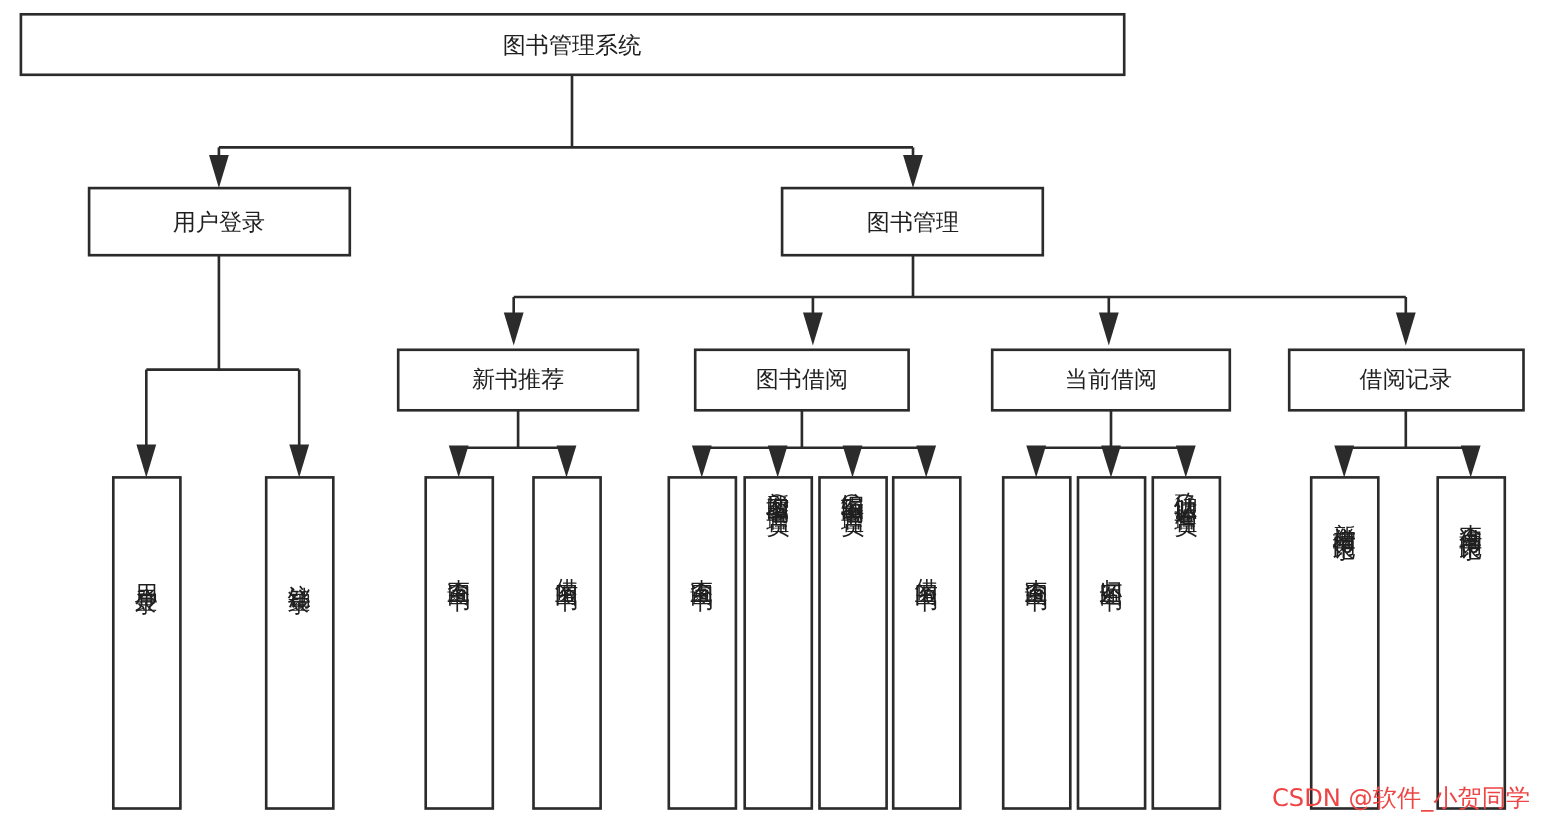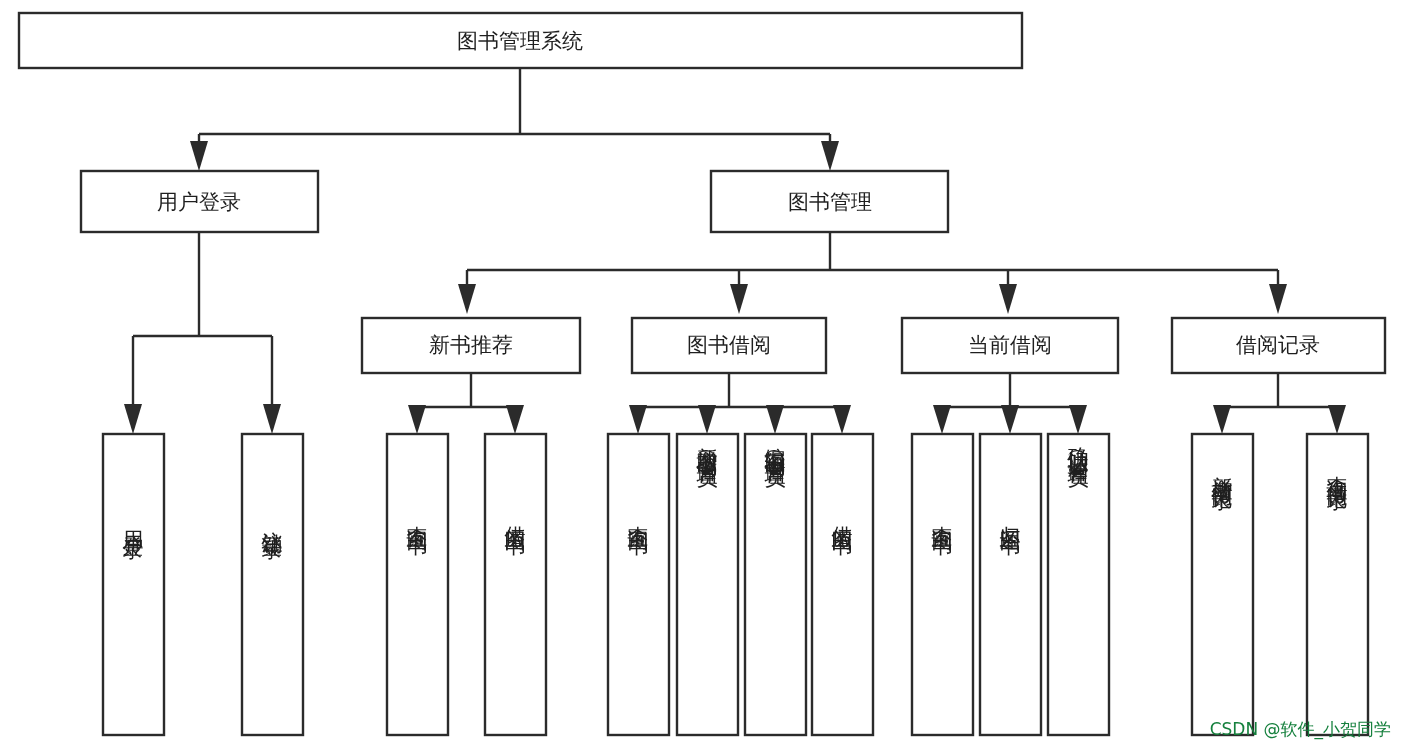--- a/index.html
+++ b/index.html
@@ -56,22 +56,22 @@
     fill: #1f1f1f;
     text-anchor: middle;
     writing-mode: vertical-rl;
     letter-spacing: 3px;
   }
   .watermark-text {
     position: absolute;
     right: 14px;
     bottom: 6px;
     font-family: "DejaVu Sans", "Liberation Sans", sans-serif;
-    font-size: 17px;
-    color: #15803d;
+    font-size: 22px;
+    color: #ef4444;
     white-space: nowrap;
     user-select: none;
   }
 </style>
 </head>
 <body>
 
 <div id="diagram-root">
 
   <svg id="tree-svg" viewBox="0 0 1405 747" xmlns="http://www.w3.org/2000/svg">

